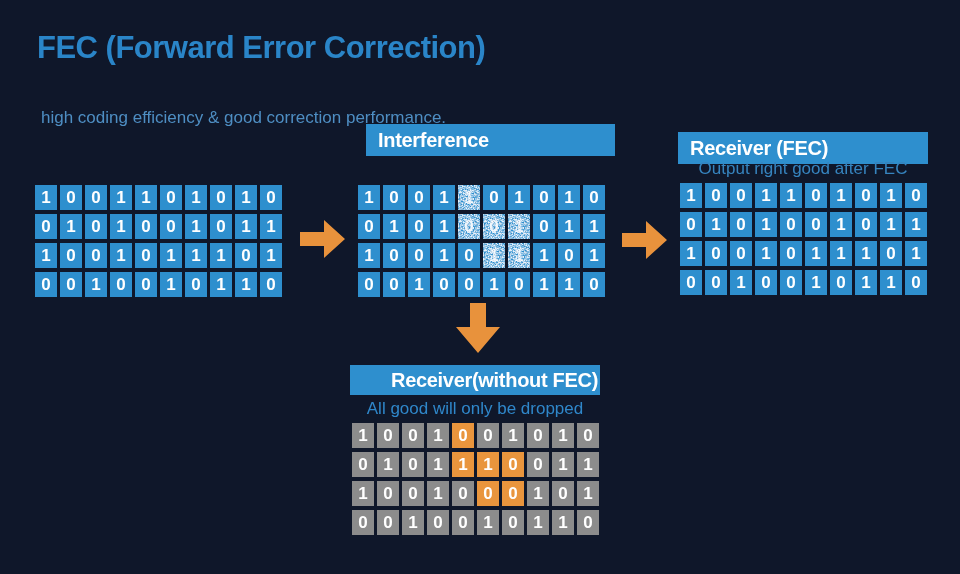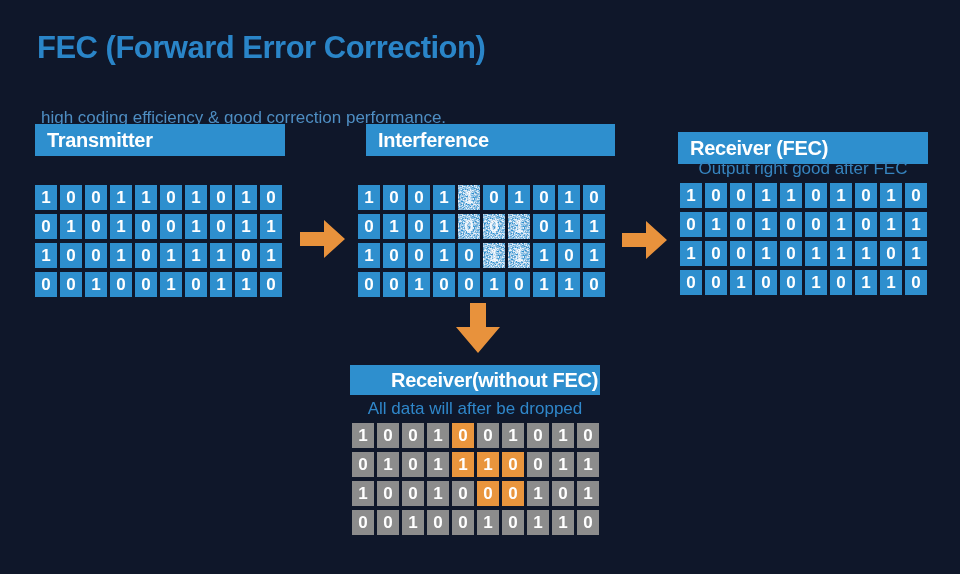--- a/index.html
+++ b/index.html
@@ -67,21 +67,20 @@
       <filter id="nD" x="0" y="0" width="100%" height="100%">
         <feTurbulence type="fractalNoise" baseFrequency="0.85" numOctaves="2" seed="21" stitchTiles="stitch"></feTurbulence>
         <feColorMatrix type="matrix" values="0 0 0 0 0.22  0 0 0 0 0.33  0 0 0 0 0.46  0 0 0 2.2 -1.25"></feColorMatrix>
       </filter>
     </defs>
   </svg>
 
   <h1 class="page-title">FEC (Forward Error Correction)</h1>
   <div class="page-subtitle">high coding efficiency &amp; good correction performance.</div>
 
-  <div class="hdr hdr-transmitter">Transmitter</div>
   <div class="bitgrid grid-transmitter">
       <div class="cell"><span>1</span></div>
       <div class="cell"><span>0</span></div>
       <div class="cell"><span>0</span></div>
       <div class="cell"><span>1</span></div>
       <div class="cell"><span>1</span></div>
       <div class="cell"><span>0</span></div>
       <div class="cell"><span>1</span></div>
       <div class="cell"><span>0</span></div>
       <div class="cell"><span>1</span></div>
@@ -231,21 +230,21 @@
       <div class="cell"><span>1</span></div>
       <div class="cell"><span>1</span></div>
       <div class="cell"><span>0</span></div>
     </div>
 
   <svg class="arrow arrow-3" width="44" height="50" viewBox="0 0 44 50">
     <polygon points="14,0 30,0 30,24 44,24 22,50 0,24 14,24" fill="#e8923c"></polygon>
   </svg>
 
   <div class="hdr hdr-receiver-wo">Receiver(without FEC)</div>
-  <div class="panel-subtitle sub-receiver-wo">All data will after be dropped</div>
+  <div class="panel-subtitle sub-receiver-wo">All good will only be dropped</div>
   <div class="bitgrid grid-receiver-wo">
       <div class="cell gray"><span>1</span></div>
       <div class="cell gray"><span>0</span></div>
       <div class="cell gray"><span>0</span></div>
       <div class="cell gray"><span>1</span></div>
       <div class="cell gray error"><span>0</span></div>
       <div class="cell gray"><span>0</span></div>
       <div class="cell gray"><span>1</span></div>
       <div class="cell gray"><span>0</span></div>
       <div class="cell gray"><span>1</span></div>

